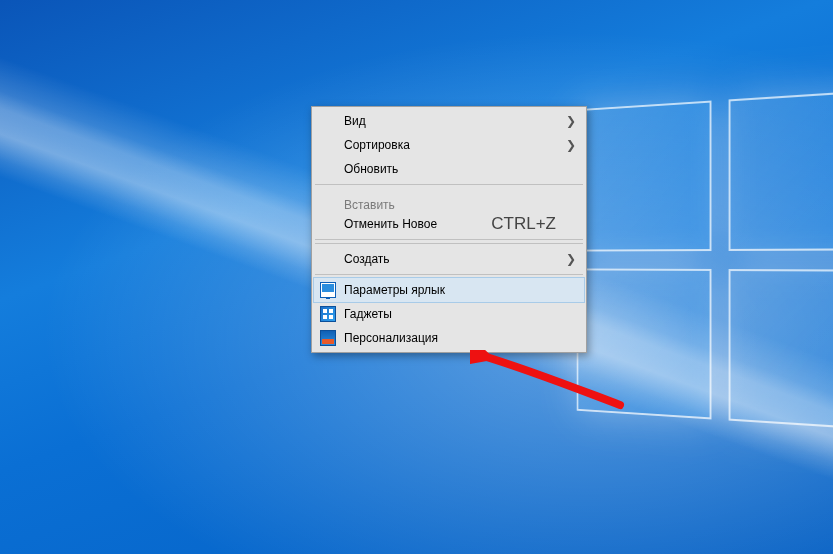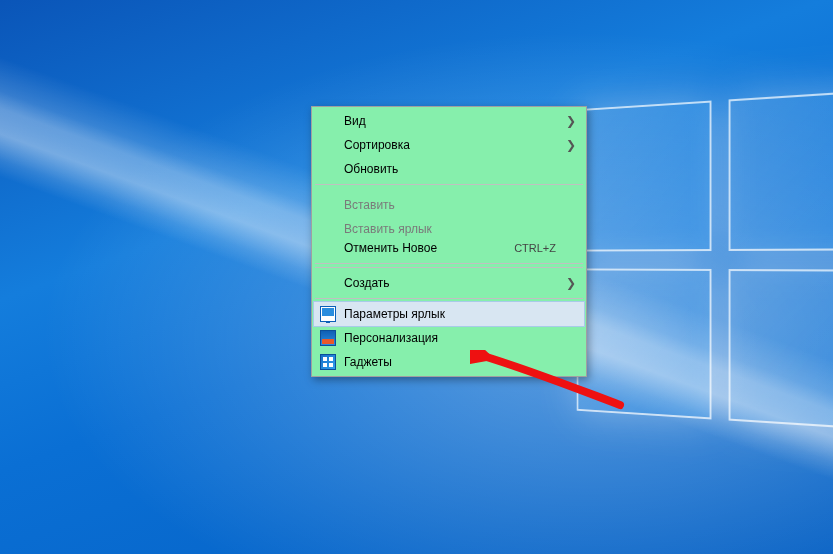--- a/index.html
+++ b/index.html
@@ -44,38 +44,38 @@
         linear-gradient(20deg, transparent 44%, rgba(255,255,255,0.35) 49%, transparent 54%),
         linear-gradient(200deg, transparent 42%, rgba(255,255,255,0.25) 48%, transparent 54%);
       mix-blend-mode: screen;
     }
 
     .context-menu {
       position: absolute;
       left: 311px;
       top: 106px;
       width: 276px;
-      background: #86efac;
+      background: #e5e5e5;
       border: 1px solid #a0a0a0;
       box-shadow: 2px 3px 8px rgba(0,0,0,0.35);
       padding: 2px;
     }
     .menu-item {
       display: flex;
       align-items: center;
       height: 24px;
       padding: 0 28px 0 30px;
       position: relative;
       color: #000;
       cursor: default;
     }
     .menu-item.disabled { color: #7a7a7a; align-items: flex-end; }
     .menu-item.highlight { background: #d8e6f2; outline: 1px solid #a8cbe8; }
     .menu-item .label { flex: 1; white-space: nowrap; }
-    .menu-item .shortcut { color: #444; font-size: 11px; }
+    .menu-item .shortcut { color: #444; font-size: 17px; }
     .menu-item .submenu-arrow {
       position: absolute;
       right: 8px;
       top: 50%;
       transform: translateY(-50%);
       font-size: 12px;
       color: #555;
     }
     .menu-sep {
       height: 1px;
@@ -137,23 +137,20 @@
   <div class="menu-item">
     <span class="label">Обновить</span>
   </div>
 
   <div class="menu-sep"></div>
 
   <div class="menu-item disabled">
     <span class="label">Вставить</span>
   </div>
 
-  <div class="menu-item disabled">
-    <span class="label">Вставить ярлык</span>
-  </div>
 
   <div class="menu-item">
     <span class="label">Отменить Новое</span>
     <span class="shortcut">CTRL+Z</span>
   </div>
 
   <div class="menu-sep"></div>
 
 
   <div class="menu-sep"></div>
@@ -164,27 +161,27 @@
   </div>
 
   <div class="menu-sep"></div>
 
   <div class="menu-item highlight">
     <span class="menu-icon ic-display"></span>
     <span class="label">Параметры ярлык</span>
   </div>
 
   <div class="menu-item">
-    <span class="menu-icon ic-personalize"></span>
-    <span class="label">Персонализация</span>
+    <span class="menu-icon ic-gadgets"></span>
+    <span class="label">Гаджеты</span>
   </div>
 
   <div class="menu-item">
-    <span class="menu-icon ic-gadgets"></span>
-    <span class="label">Гаджеты</span>
+    <span class="menu-icon ic-personalize"></span>
+    <span class="label">Персонализация</span>
   </div>
 
 </div>
 
 <svg class="arrow" width="160" height="80">
   <defs>
     <marker id="ah" markerWidth="14" markerHeight="12" refX="2" refY="6" orient="auto">
       <path d="M12,0 L0,6 L12,12 L8,6 Z" fill="#e11"></path>
     </marker>
   </defs>

